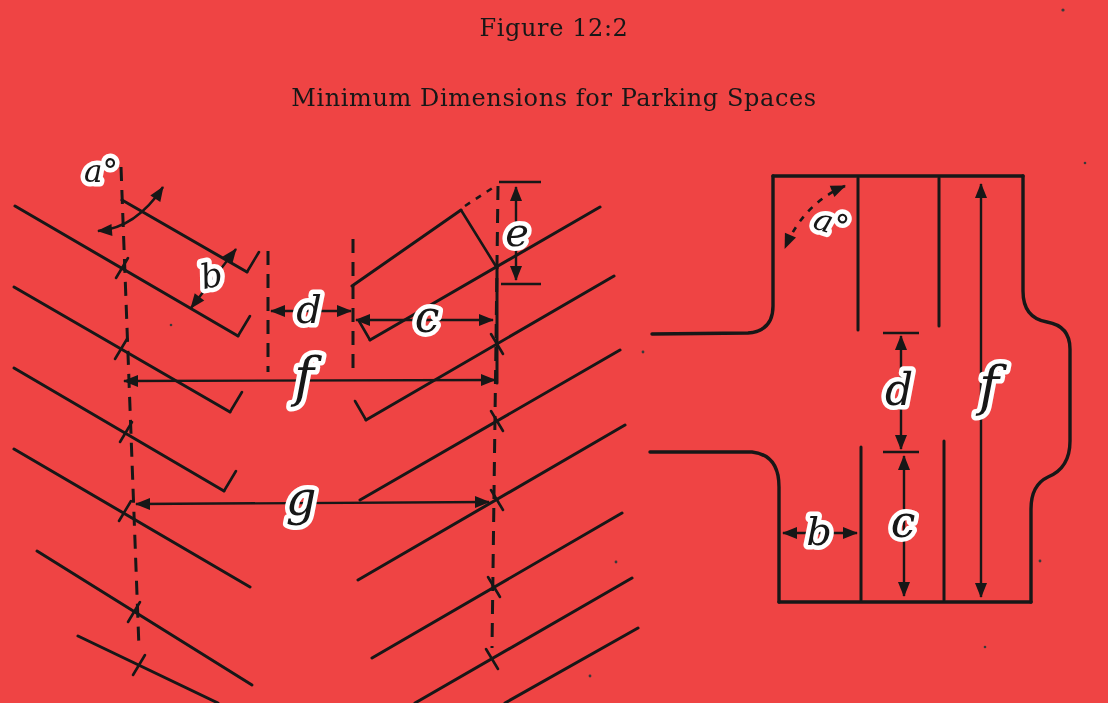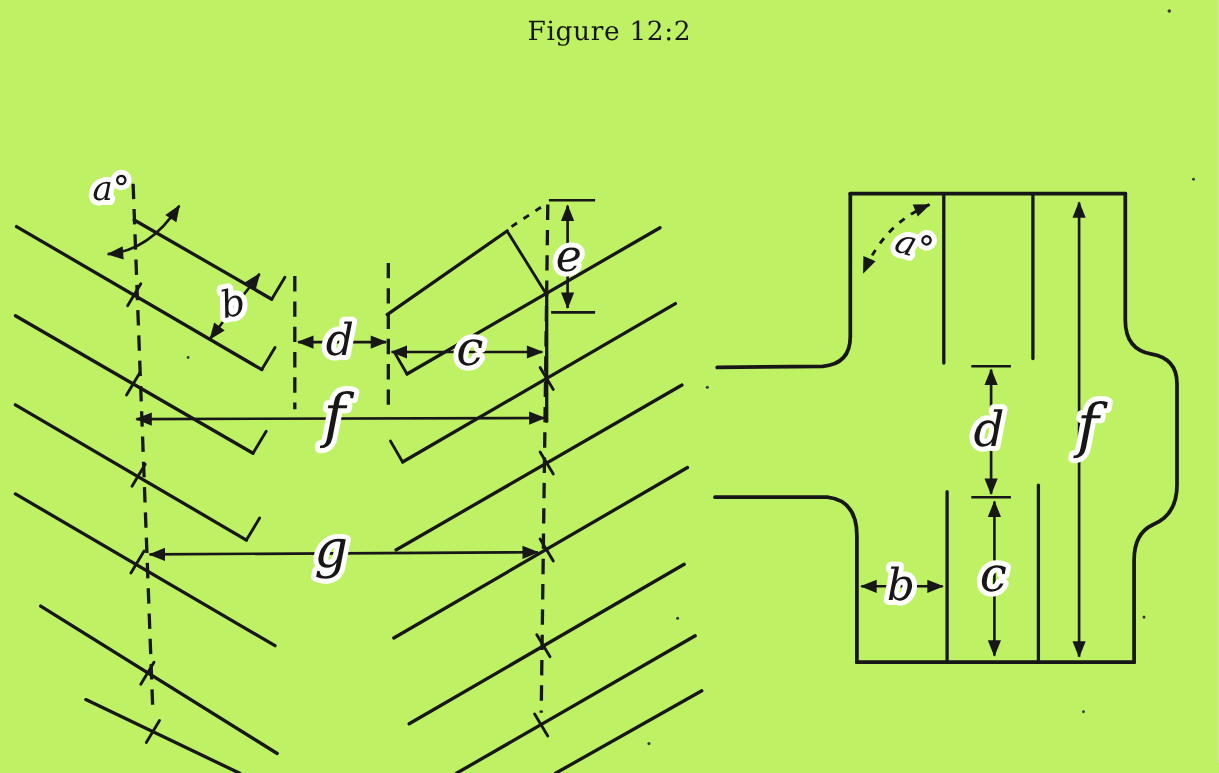--- a/index.html
+++ b/index.html
@@ -1,17 +1,17 @@
 <!DOCTYPE html>
 <html><head>
 <meta charset="utf-8">
 <style>
   html,body{margin:0;padding:0;background:#e8e8e8;}
   .page{
-    position:relative;width:1108px;height:703px;background:#bef264;
+    position:relative;width:1108px;height:703px;background:#ef4444;
     font-family:"DejaVu Serif",serif;overflow:hidden;margin:0 auto;
   }
   .title,.subtitle{
     position:absolute;left:0;width:100%;text-align:center;color:#171717;
     letter-spacing:.6px;font-size:24px;
   }
   .title{top:14px;}
   .subtitle{top:84px;}
   svg.canvas{position:absolute;left:0;top:0;}
   .stripe{stroke:#171717;stroke-width:3;fill:none;stroke-linecap:round;}
@@ -25,20 +25,21 @@
     paint-order:stroke;stroke:#ffffff;stroke-width:9px;stroke-linejoin:round;
   }
   .speck{fill:#3a3a3a;}
 </style>
 </head>
 <body>
 
 <div class="page">
 
   <div class="title">Figure 12:2</div>
+  <div class="subtitle">Minimum Dimensions for Parking Spaces</div>
 
   <svg class="canvas" width="1108" height="703" viewBox="0 0 1108 703">
     <defs>
       <marker id="ah" markerUnits="userSpaceOnUse" markerWidth="18" markerHeight="14" refX="15" refY="7" orient="auto-start-reverse">
         <path d="M1,1 L16,7 L1,13 Z" fill="#171717"></path>
       </marker>
     </defs>
 
     <g>
 

